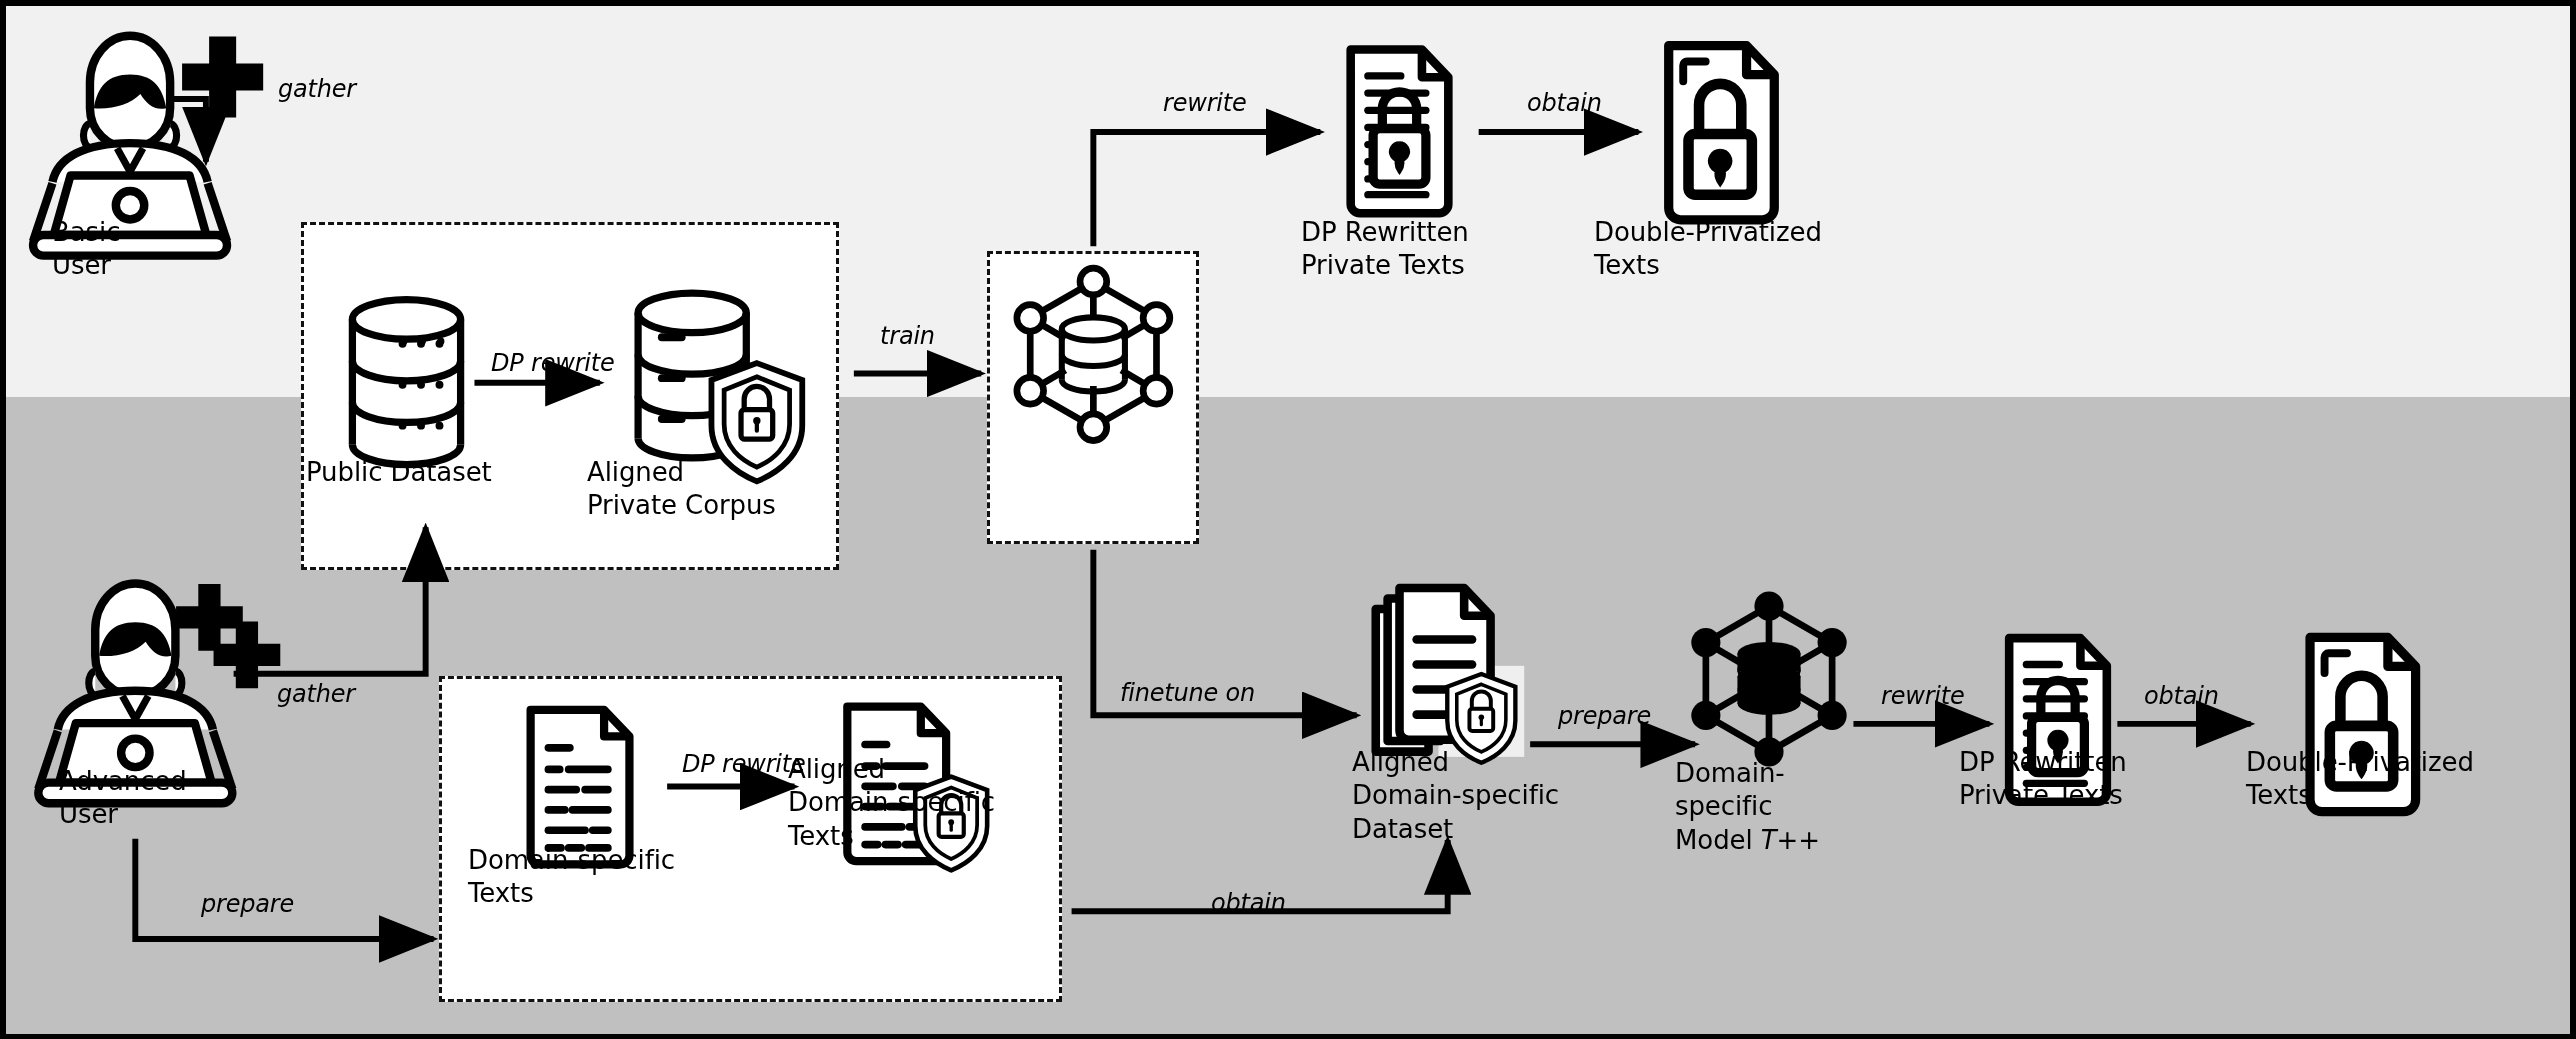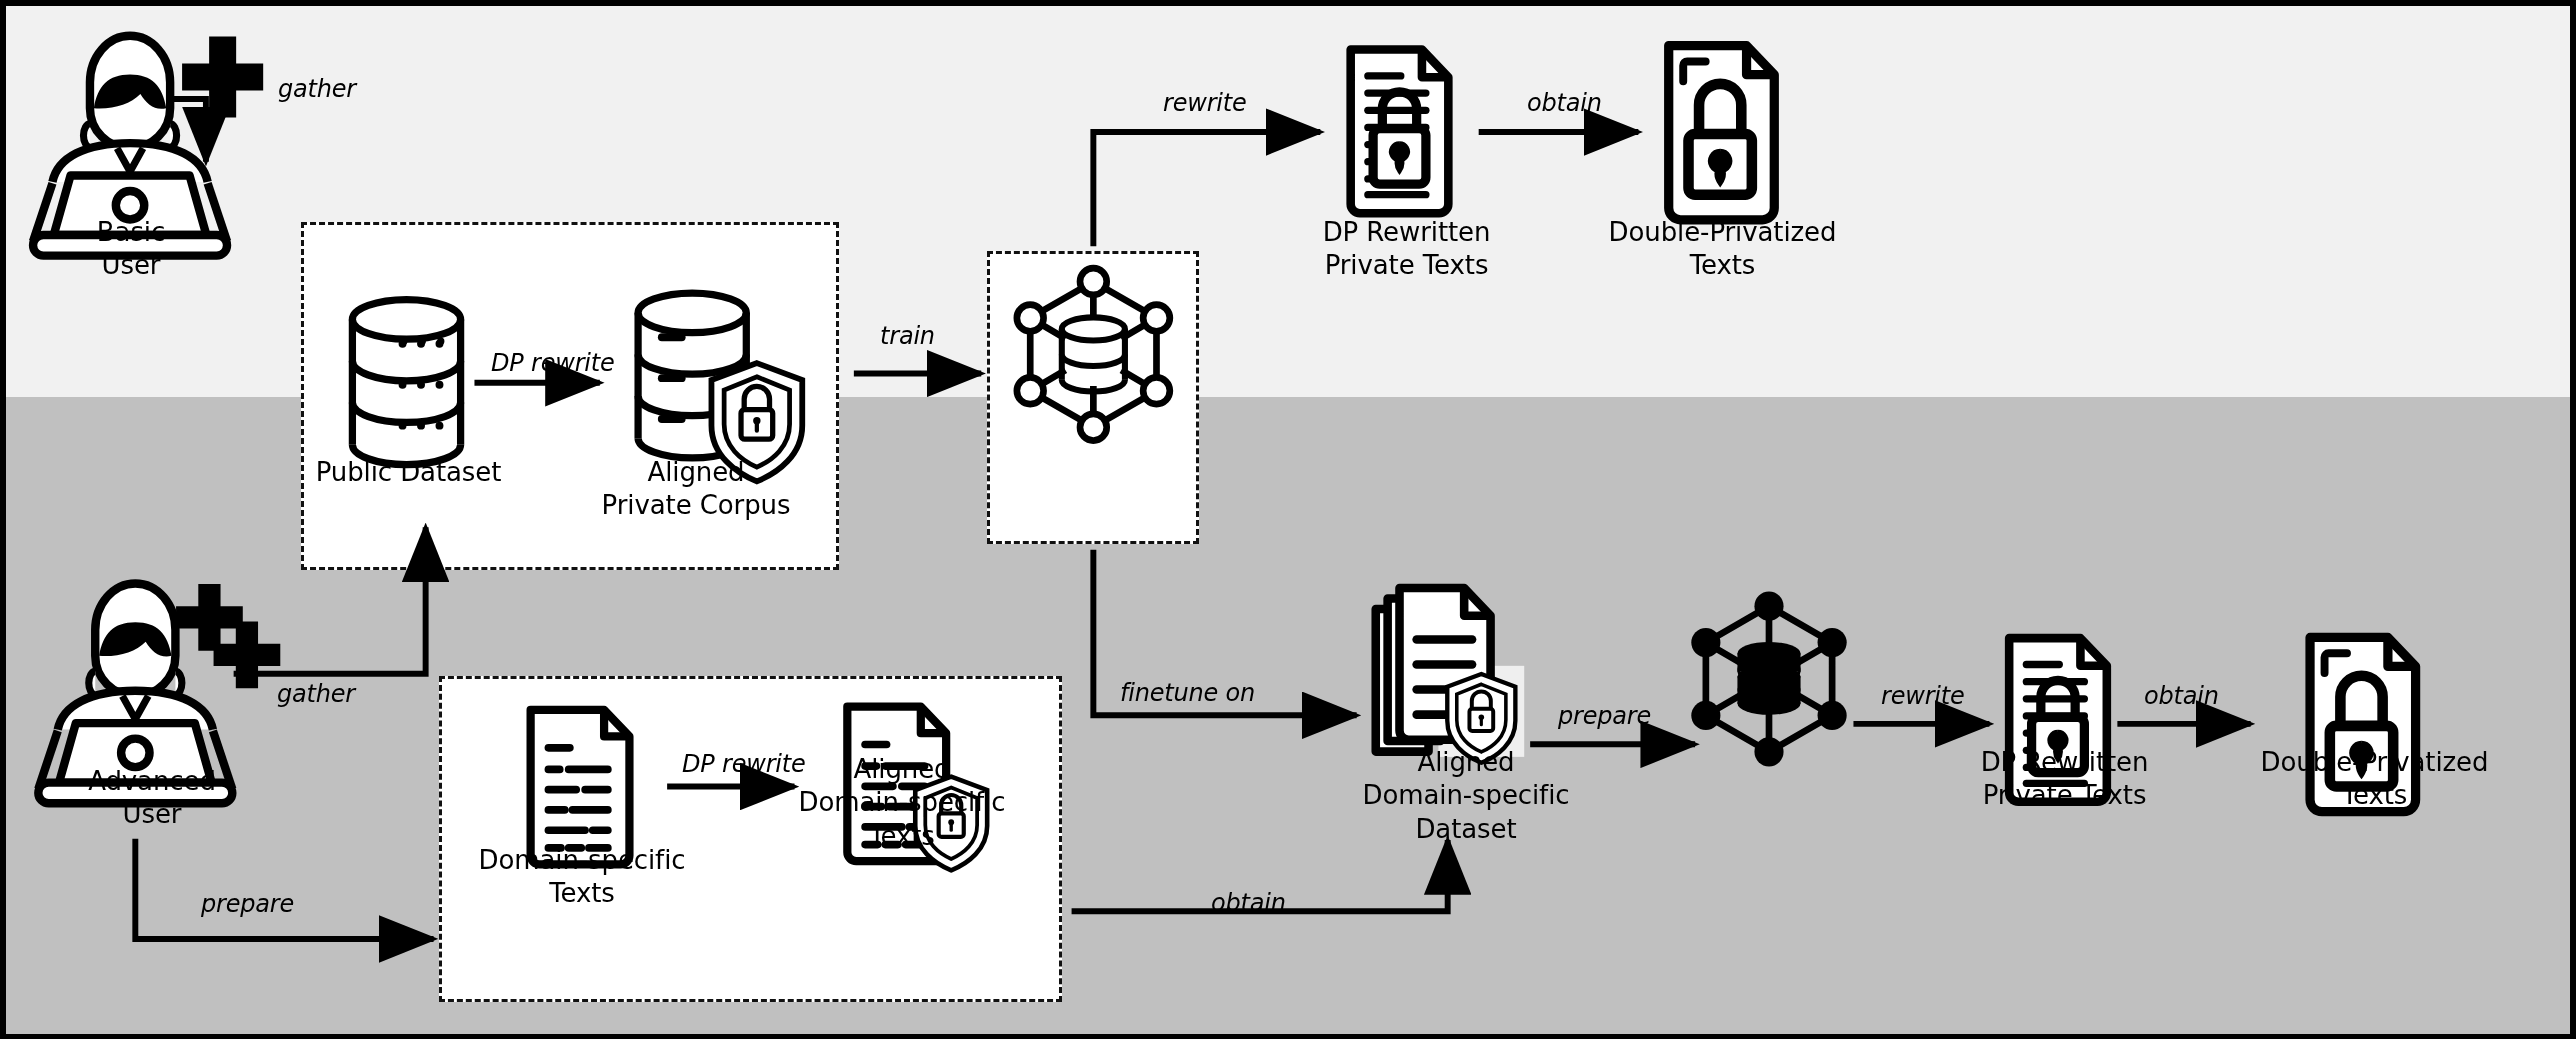--- a/index.html
+++ b/index.html
@@ -25,21 +25,20 @@
     background:#ffffff;
     border:3.3px dashed #111;
     box-sizing:border-box;
   }
   #box-public   {left:295px; top:216px;  width:538px; height:348px;}
   #box-model    {left:981px;top:245px;  width:212px; height:293px;}
   #box-domain   {left:433px; top:670px; width:623px; height:326px;}
   
   .lbl{
     position:absolute;
-    text-align:center;
     color:#000;
     font-size:26px;
     line-height:1.28;
     white-space:pre-line;
     letter-spacing:-0.1px;
   }
   .edge{
     position:absolute;
     color:#000;
     font-size:24px;
@@ -339,21 +338,21 @@
       <use href="#gDocLock"></use>
     </g>
 
     <g transform="translate(3570,1085) scale(1.0)">
       <use href="#gDocPadlock"></use>
     </g>
   </svg>
 
   <div class="lbl" style="left:46px;  top:210px; width:158px;">Basic
 User</div>
-  <div class="lbl" style="left:67px;  top:759px;width:158px;">Advanced
+  <div class="lbl" style="left:53px;  top:759px;width:158px;">Advanced
 User</div>
 
   <div class="lbl" style="left:300px; top:450px; width:205px;">Public Dataset</div>
   <div class="lbl" style="left:581px; top:450px; width:218px;">Aligned
 Private Corpus</div>
 
 
   <div class="lbl" style="left:1295px;top:210px; width:211px;">DP Rewritten
 Private Texts</div>
   <div class="lbl" style="left:1588px;top:210px; width:257px;">Double-Privatized
@@ -362,20 +361,23 @@
   <div class="lbl" style="left:462px; top:838px;width:228px;">Domain-specific
 Texts</div>
   <div class="lbl" style="left:782px;top:747px;width:228px;">Aligned
 Domain-specific
 Texts</div>
 
   <div class="lbl" style="left:1346px;top:740px;width:228px;">Aligned
 Domain-specific
 Dataset</div>
 
+  <div class="lbl" style="left:1669px;top:751px;width:191px;"><span>Domain-
+specific
+Model </span><span class="ital">T</span><span>++</span></div>
 
   <div class="lbl" style="left:1953px;top:740px;width:211px;">DP Rewritten
 Private Texts</div>
   <div class="lbl" style="left:2240px;top:740px;width:257px;">Double-Privatized
 Texts</div>
 
   <div class="edge" style="left:272px;  top:69px;">gather</div>
   <div class="edge" style="left:485px;  top:343px;">DP rewrite</div>
   <div class="edge" style="left:874px; top:316px;">train</div>
   <div class="edge" style="left:1157px; top:83px;">rewrite</div>

